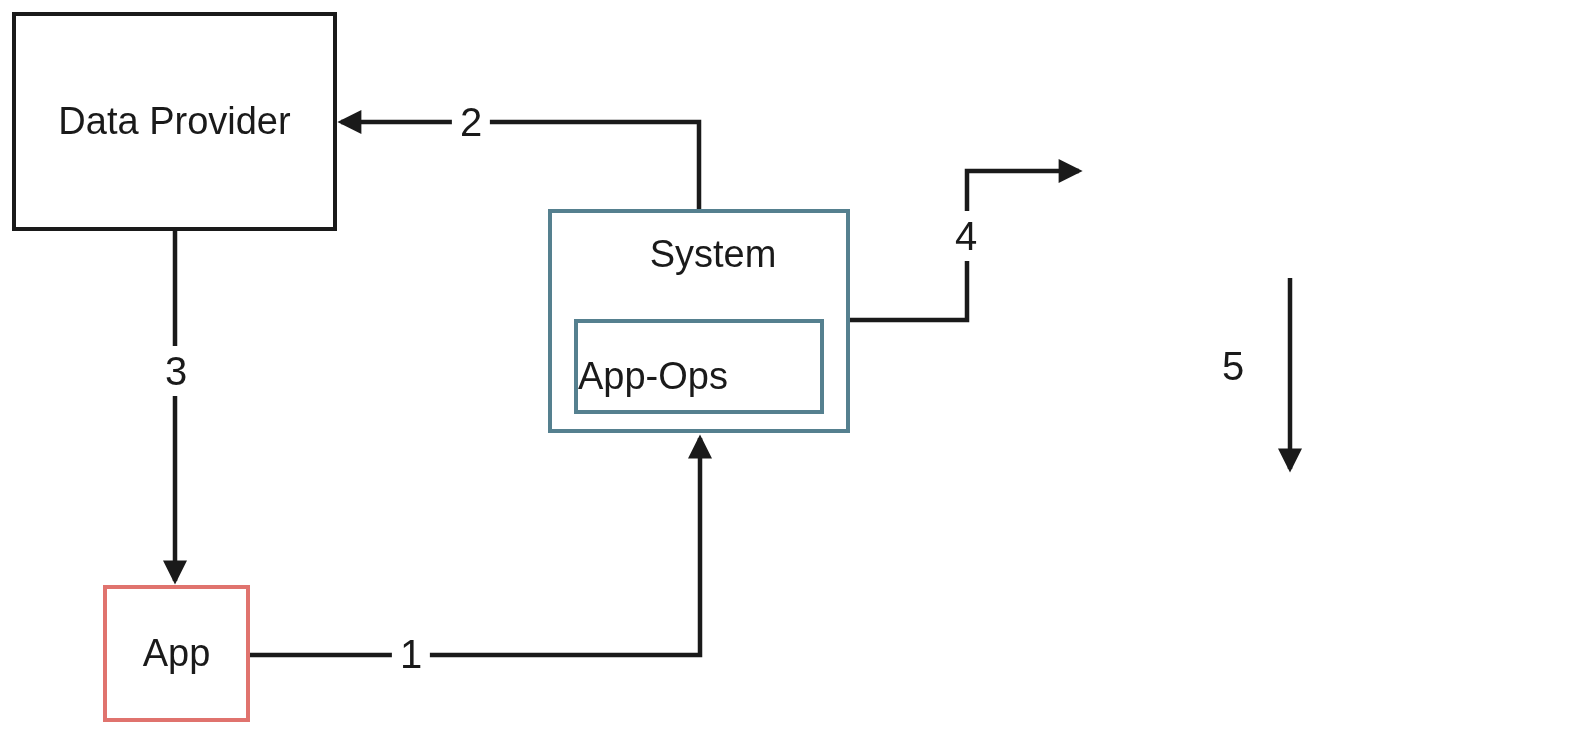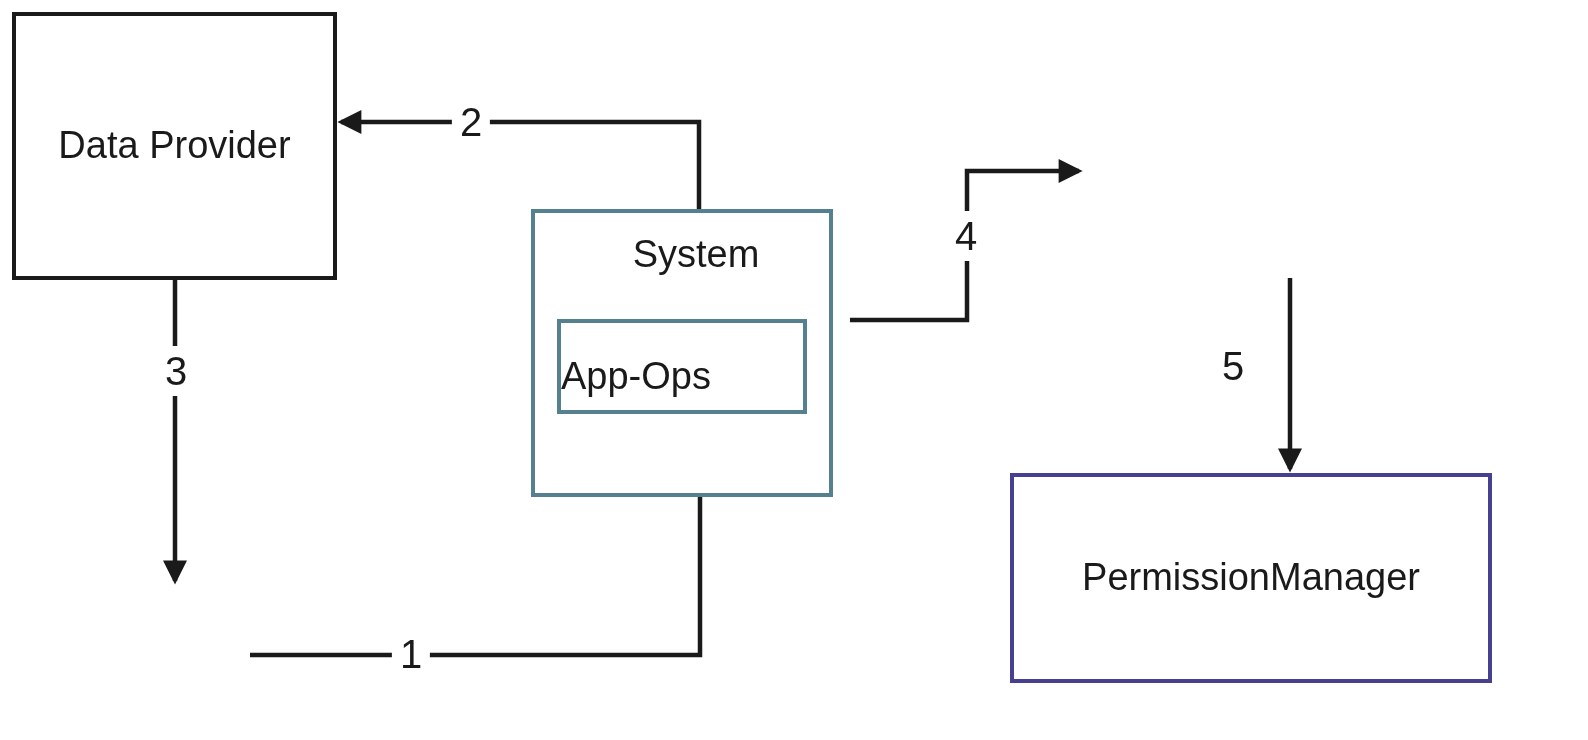--- a/index.html
+++ b/index.html
@@ -37,25 +37,25 @@
   }
   .box-label {
     display: block;
     text-align: center;
     font-size: 38px;
     line-height: 1.15;
     color: #1a1a1a;
     white-space: nowrap;
   }
   
-  .data-provider     { left: 12px;   top: 12px;  width: 325px; height: 268px;
+  .data-provider     { left: 12px;   top: 12px;  width: 325px; height: 219px;
                        display: flex; align-items: center; justify-content: center; }
   .app               { left: 103px;  top: 585px; width: 147px; height: 137px;
                        display: flex; align-items: center; justify-content: center; }
-  .system            { left: 531px;  top: 209px; width: 302px; height: 288px; padding-left: 28px; }
+  .system            { left: 548px;  top: 209px; width: 302px; height: 224px; padding-left: 28px; }
   .system .box-label { margin-top: 20px; }
   .system-ui         { left: 1083px; top: 60px;  width: 410px; height: 218px; }
   .system-ui .box-label { margin-top: 22px; }
   .permission-manager{ left: 1010px; top: 473px; width: 482px; height: 210px;
                        display: flex; align-items: center; justify-content: center; }
   
   .app-ops { left: 22px;  top: 106px; width: 250px; height: 95px;
              display: flex; align-items: center; justify-content: flex-start; }
   .dialog  { left: 207px; top: 93px;  width: 185px; height: 98px;
              display: flex; align-items: center; justify-content: center; }
@@ -91,32 +91,32 @@
     <path class="edge" d="M 699 209 L 699 122 L 341 122" marker-end="url(#ah)"></path>
     <path class="edge" d="M 175 231 L 175 581" marker-end="url(#ah)"></path>
     <path class="edge" d="M 850 320 L 967 320 L 967 171 L 1079 171" marker-end="url(#ah)"></path>
     <path class="edge" d="M 1290 278 L 1290 469" marker-end="url(#ah)"></path>
   </svg>
 
   <div class="box data-provider" style="border-color: rgb(26, 26, 26);">
     <span class="box-label">Data Provider</span>
   </div>
 
+  <div class="box app" style="border-color: rgb(224, 115, 110);">
+    <span class="box-label">App</span>
+  </div>
 
   <div class="box system" style="border-color: rgb(85, 128, 143);">
     <span class="box-label">System</span>
     <div class="box app-ops" style="border-color: rgb(85, 128, 143);">
       <span class="box-label">App-Ops</span>
     </div>
   </div>
 
 
-  <div class="box permission-manager" style="border-color: rgb(71, 63, 143);">
-    <span class="box-label">PermissionManager</span>
-  </div>
 
   <span class="arrow-label lbl-1">1</span>
   <span class="arrow-label lbl-2">2</span>
   <span class="arrow-label lbl-3">3</span>
   <span class="arrow-label lbl-4">4</span>
   <span class="arrow-label lbl-5">5</span>
 
 </div>
 
 </body></html>

